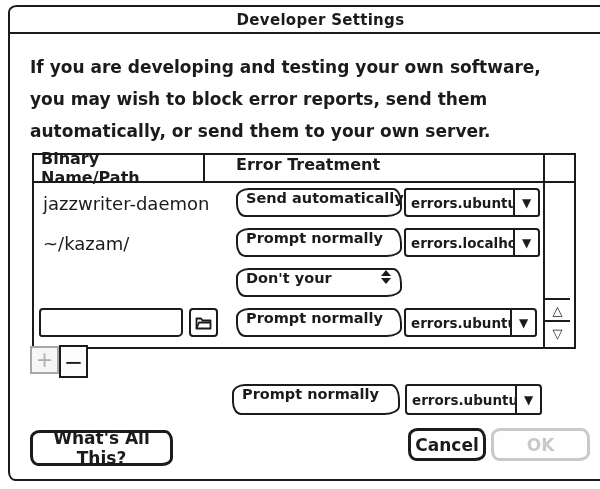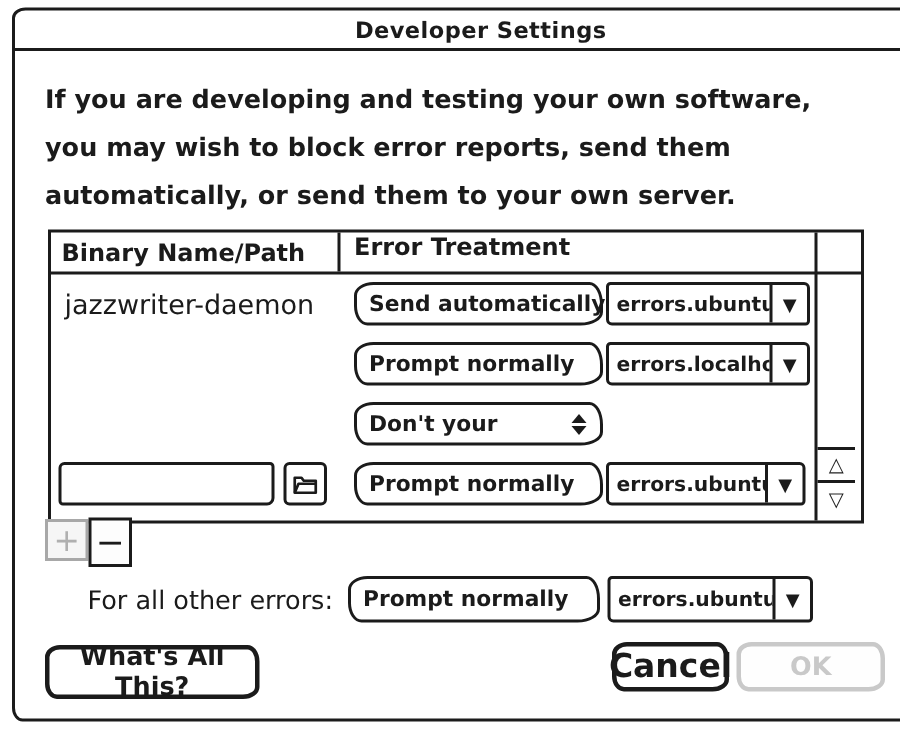--- a/index.html
+++ b/index.html
@@ -30,21 +30,21 @@
   
   .table{
     position:absolute;left:22px;top:146px;width:540px;height:192px;
     border:2.5px solid #1b1b1b;background:#fff;
   }
   .thead{
     position:absolute;left:0;right:0;top:0;height:26px;
     border-bottom:2.5px solid #1b1b1b;
   }
   .hcell1{
-    position:absolute;left:0;top:0;bottom:0;width:193px;
+    position:absolute;left:0;top:0;bottom:0;width:171px;
     border-right:2.5px solid #1b1b1b;
     display:flex;align-items:center;padding-left:7px;box-sizing:border-box;
     font-size:16px;font-weight:bold;
   }
   .hcell2{
     position:absolute;left:202px;top:0;bottom:0;
     display:flex;font-size:16px;font-weight:bold;
   }
   .scrollcol{
     position:absolute;top:0;bottom:0;left:509px;width:25px;
@@ -60,21 +60,21 @@
   .trow{position:absolute;left:0;width:509px;height:40px;}
   .r0{top:28px}.r1{top:68px}.r2{top:108px}.r3{top:148px}
   .bin-label{
     position:absolute;left:9px;top:0;height:40px;display:flex;align-items:center;
     font-size:18px;
   }
   
   .select{
     position:absolute;top:5px;left:202px;width:166px;height:29px;box-sizing:border-box;
     border:2.5px solid #1b1b1b;border-radius:13px 9px 15px 9px/9px 15px 9px 13px;
-    display:flex;align-items:center;background:#fff;cursor:pointer;gap:31px;
+    display:flex;align-items:flex-start;background:#fff;cursor:pointer;gap:31px;
   }
   .select .lbl{flex:1;padding-left:8px;font-size:14.5px;font-weight:bold;white-space:nowrap;}
   .spinner{display:flex;flex-direction:column;gap:2px;margin-right:9px;}
   .spinner i{display:block;width:0;height:0;border-left:5px solid transparent;border-right:5px solid transparent;}
   .spinner .up{border-bottom:6px solid #1b1b1b;}
   .spinner .dn{border-top:6px solid #1b1b1b;}
   
   .drop{
     position:absolute;top:5px;left:370px;width:136px;height:29px;box-sizing:border-box;
     border:2.5px solid #1b1b1b;border-radius:3px 4px 3px 4px;
@@ -122,21 +122,21 @@
   .other-select{left:222px;top:377px;width:168px;height:31px;}
   .other-drop{left:395px;top:377px;width:137px;height:31px;}
   
   .btn{
     position:absolute;box-sizing:border-box;background:#fff;cursor:pointer;
     display:flex;align-items:center;justify-content:center;
     border:3px solid #1b1b1b;border-radius:10px 8px 11px 8px/8px 11px 8px 10px;
     font-family:"DejaVu Sans",sans-serif;font-weight:bold;color:#1b1b1b;text-align:center;
   }
   .helpbtn{left:20px;top:423px;width:143px;height:36px;font-size:17px;}
-  .cancelbtn{left:398px;top:421px;width:78px;height:33px;font-size:22px;}
+  .cancelbtn{left:398px;top:421px;width:78px;height:33px;font-size:17px;}
   .okbtn{
     left:481px;top:421px;width:99px;height:33px;font-size:17px;
     border-color:#c9c9c9;color:#c9c9c9;cursor:default;background:#fefefe;
   }
 </style>
 </head>
 <body>
 
 <div class="dialog">
 
@@ -165,20 +165,21 @@
             <i class="dn"></i>
           </span>
       </div>
       <div class="drop">
         <span class="txt">errors.ubuntu.com</span>
         <span class="arrowbox">▼</span>
       </div>
     </div>
 
     <div class="trow r1">
+      <div class="bin-label">~/kazam/</div>
       <div class="select">
         <span class="lbl">Prompt normally</span>
         <span class="spinner">
             <i class="up"></i>
             <i class="dn"></i>
           </span>
       </div>
       <div class="drop">
         <span class="txt">errors.localhost</span>
         <span class="arrowbox">▼</span>
@@ -222,21 +223,20 @@
       </div>
       <div class="scrollbtn scroll-down">
         <span>▽</span>
       </div>
     </div>
   </div>
 
   <button class="addbtn" aria-disabled="true">+</button>
   <button class="rembtn">−</button>
 
-  <div class="other-label">For all other errors:</div>
   <div class="select other-select">
     <span class="lbl">Prompt normally</span>
     <span class="spinner">
         <i class="up"></i>
         <i class="dn"></i>
       </span>
   </div>
   <div class="drop other-drop">
     <span class="txt">errors.ubuntu.com</span>
     <span class="arrowbox">▼</span>

